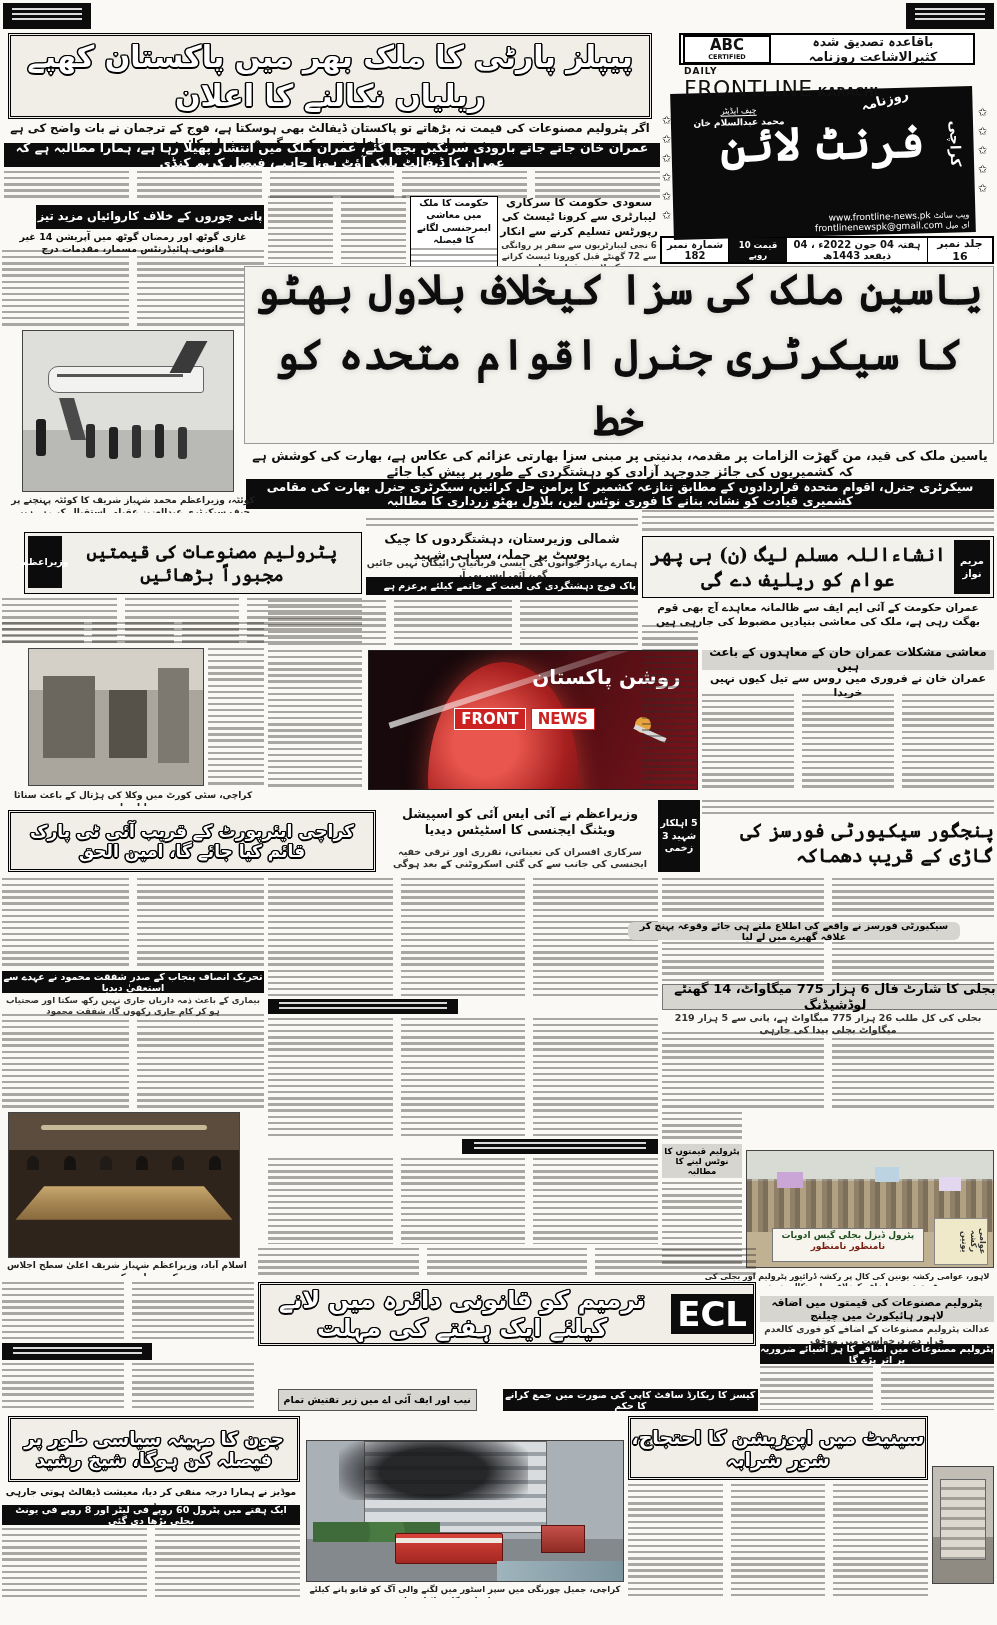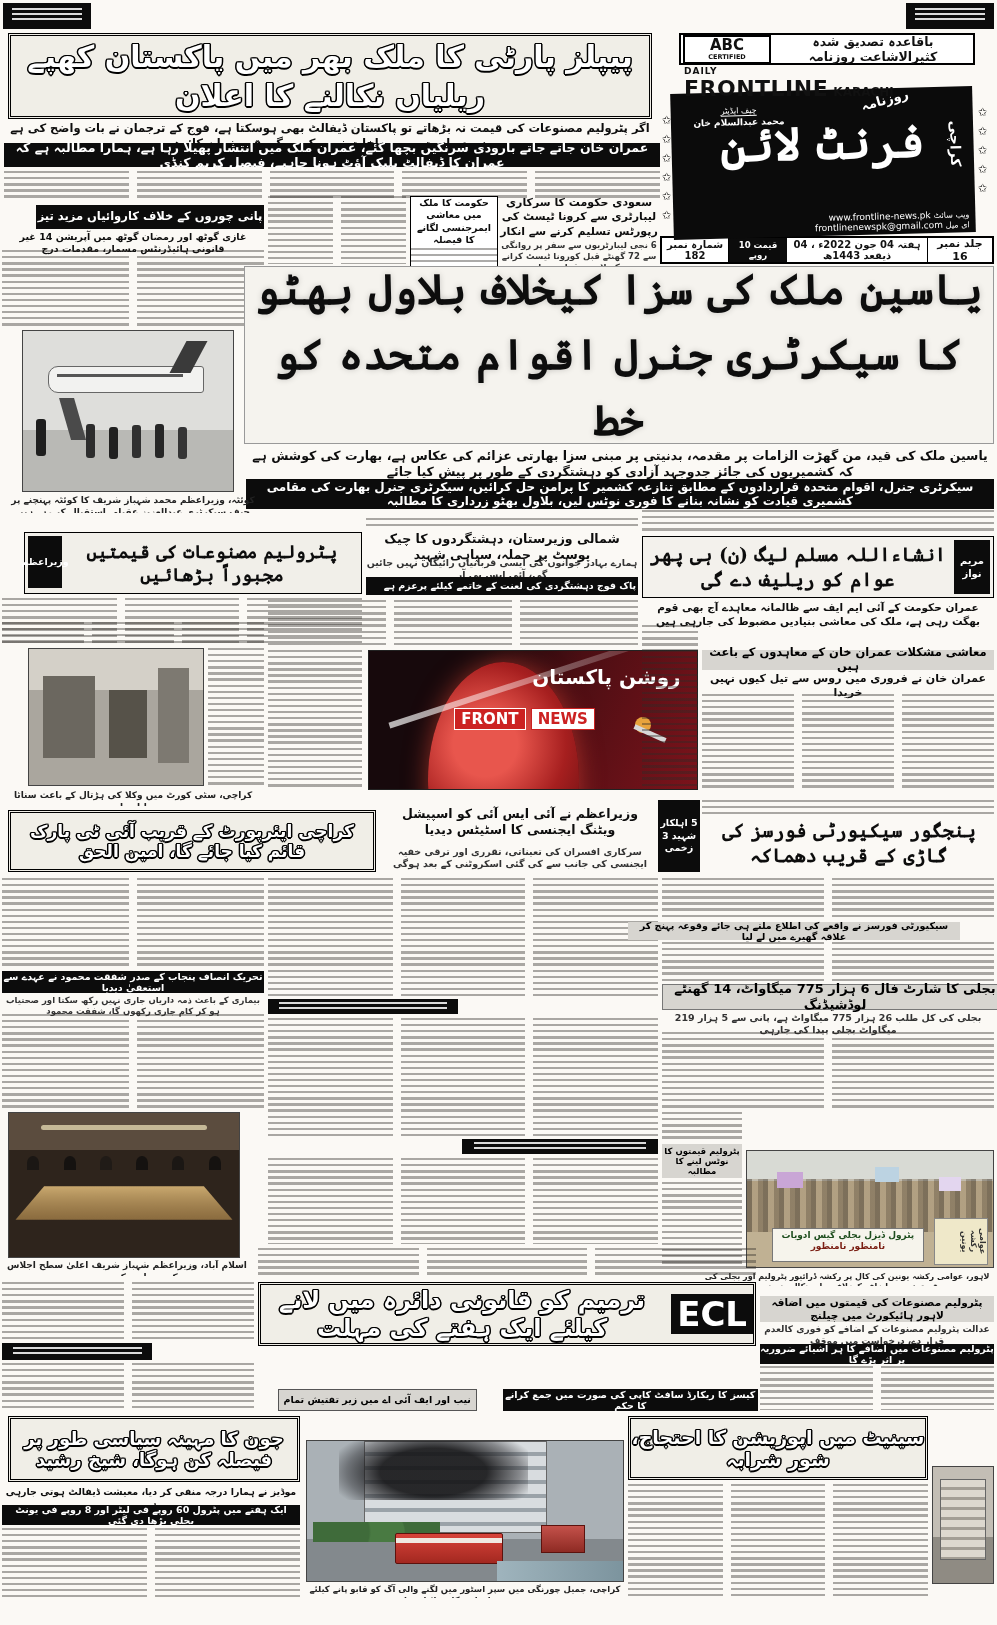--- a/index.html
+++ b/index.html
@@ -40,21 +40,21 @@
     <div class="abs box1" style="left:19px;top:3px;width:296px;height:32px;display:flex;align-items:center;gap:4px;padding:2px;border-width:2px;">
       <div style="flex:1;text-align:center;font-weight:bold;font-size:12.5px;">باقاعدہ تصدیق شدہ کثیرالاشاعت روزنامہ</div>
       <div style="width:52px;text-align:center;border:2px solid #000;padding:1px 16px;">
         <div style="font-weight:900;font-size:15px;line-height:1;">ABC</div>
         <div style="font-weight:bold;font-size:6.5px;">CERTIFIED</div>
       </div>
     </div>
 
     <div class="abs" style="left:24px;top:36px;width:250px;height:30px;direction:ltr;text-align:left;z-index:3;">
       <div style="font-size:9px;font-weight:900;letter-spacing:1px;">DAILY</div>
-      <span style="font-size:22px;font-weight:700;letter-spacing:.5px;text-align:right;">FRONTLINE</span>
+      <span style="font-size:22px;font-weight:400;letter-spacing:.5px;text-align:right;">FRONTLINE</span>
       <span style="font-size:12px;font-weight:900;">KARACHI</span>
     </div>
 
     <div class="abs" style="left:12px;top:60px;width:302px;height:146px;background:#0b0b0b;transform:rotate(-1.5deg);z-index:2;">
       <div class="abs" style="left:8px;top:6px;width:120px;text-align:center;color:#fff;">
         <div style="font-size:8px;border-bottom:1px solid #fff;display:inline-block;">چیف ایڈیٹر</div>
         <div style="font-size:9px;font-weight:bold;">محمد عبدالسلام خان</div>
       </div>
       <div class="abs" style="right:64px;top:4px;color:#fff;font-size:13px;font-weight:bold;transform:rotate(-14deg);">روزنامہ</div>
       <div class="abs" style="right:10px;top:34px;color:#fff;font-size:14px;font-weight:bold;writing-mode:vertical-rl;">کراچی</div>
@@ -202,21 +202,21 @@
       <div class="greek"></div>
   </div>
 
   <div class="abs box2" style="left:8px;top:810px;width:368px;height:62px;display:flex;align-items:center;justify-content:center;">
     <div class="outl" style="font-size:17px;">کراچی ایئرپورٹ کے قریب آئی ٹی پارک قائم کیا جائے گا، امین الحق</div>
   </div>
   <div class="abs hd" style="left:384px;top:806px;width:272px;height:38px;font-size:12.5px;">وزیراعظم نے آئی ایس آئی کو اسپیشل ویٹنگ ایجنسی کا اسٹیٹس دیدیا</div>
   <div class="abs hd" style="left:384px;top:846px;width:272px;height:26px;font-size:9.5px;color:#333;">سرکاری افسران کی تعیناتی، تقرری اور ترقی خفیہ ایجنسی کی جانب سے کی گئی اسکروٹنی کے بعد ہوگی</div>
   <div class="abs greek" style="left:702px;top:800px;width:292px;height:16px;"></div>
   <div class="chip abs" style="left:658px;top:800px;width:42px;height:72px;font-size:9.5px;padding:2px;">5 اہلکار شہید 3 زخمی</div>
-  <div class="abs hd" style="left:704px;top:818px;width:290px;height:56px;font-size:19px;font-family:'DejaVu Serif',serif;">پنجگور سیکیورٹی فورسز کی گاڑی کے قریب دھماکہ</div>
+  <div class="abs hd" style="left:704px;top:818px;width:290px;height:56px;font-size:19px;font-family:'DejaVu Serif',serif;text-align:right;">پنجگور سیکیورٹی فورسز کی گاڑی کے قریب دھماکہ</div>
 
   <div class="abs gcols" style="left:2px;top:878px;width:262px;height:90px;">
     <div class="greek"></div>
       <div class="greek"></div>
   </div>
   <div class="abs bar-k" style="left:2px;top:971px;width:262px;height:22px;font-size:9.5px;">تحریک انصاف پنجاب کے صدر شفقت محمود نے عہدے سے استعفیٰ دیدیا</div>
   <div class="abs hd" style="left:2px;top:995px;width:262px;height:16px;font-size:8.5px;color:#333;">بیماری کے باعث ذمہ داریاں جاری نہیں رکھ سکتا اور صحتیاب ہو کر کام جاری رکھوں گا، شفقت محمود</div>
   <div class="abs gcols" style="left:2px;top:1014px;width:262px;height:94px;">
     <div class="greek"></div>
       <div class="greek"></div>
@@ -255,21 +255,21 @@
   <div class="abs gcols" style="left:268px;top:1158px;width:390px;height:86px;">
     <div class="greek"></div>
       <div class="greek"></div>
       <div class="greek"></div>
   </div>
 
   <div class="abs gcols" style="left:662px;top:878px;width:332px;height:42px;">
     <div class="greek"></div>
       <div class="greek"></div>
   </div>
-  <div class="abs bar-g" style="left:628px;top:922px;width:332px;height:18px;font-size:9.5px;">سیکیورٹی فورسز نے واقعے کی اطلاع ملتے ہی جائے وقوعہ پہنچ کر علاقہ گھیرے میں لے لیا</div>
+  <div class="abs bar-g" style="left:628px;top:922px;width:332px;height:18px;font-size:9.5px;border-radius:6px;">سیکیورٹی فورسز نے واقعے کی اطلاع ملتے ہی جائے وقوعہ پہنچ کر علاقہ گھیرے میں لے لیا</div>
   <div class="abs gcols" style="left:662px;top:942px;width:332px;height:40px;">
     <div class="greek"></div>
       <div class="greek"></div>
   </div>
   <div class="abs bar-g" style="left:662px;top:984px;width:346px;height:26px;font-size:13px;border:1px solid #777;">بجلی کا شارٹ فال 6 ہزار 775 میگاواٹ، 14 گھنٹے لوڈشیڈنگ</div>
   <div class="abs hd" style="left:662px;top:1012px;width:332px;height:18px;font-size:9.5px;color:#333;">بجلی کی کل طلب 26 ہزار 775 میگاواٹ ہے، پانی سے 5 ہزار 219 میگاواٹ بجلی پیدا کی جارہی</div>
   <div class="abs gcols" style="left:662px;top:1032px;width:332px;height:76px;">
     <div class="greek"></div>
       <div class="greek"></div>
   </div>

